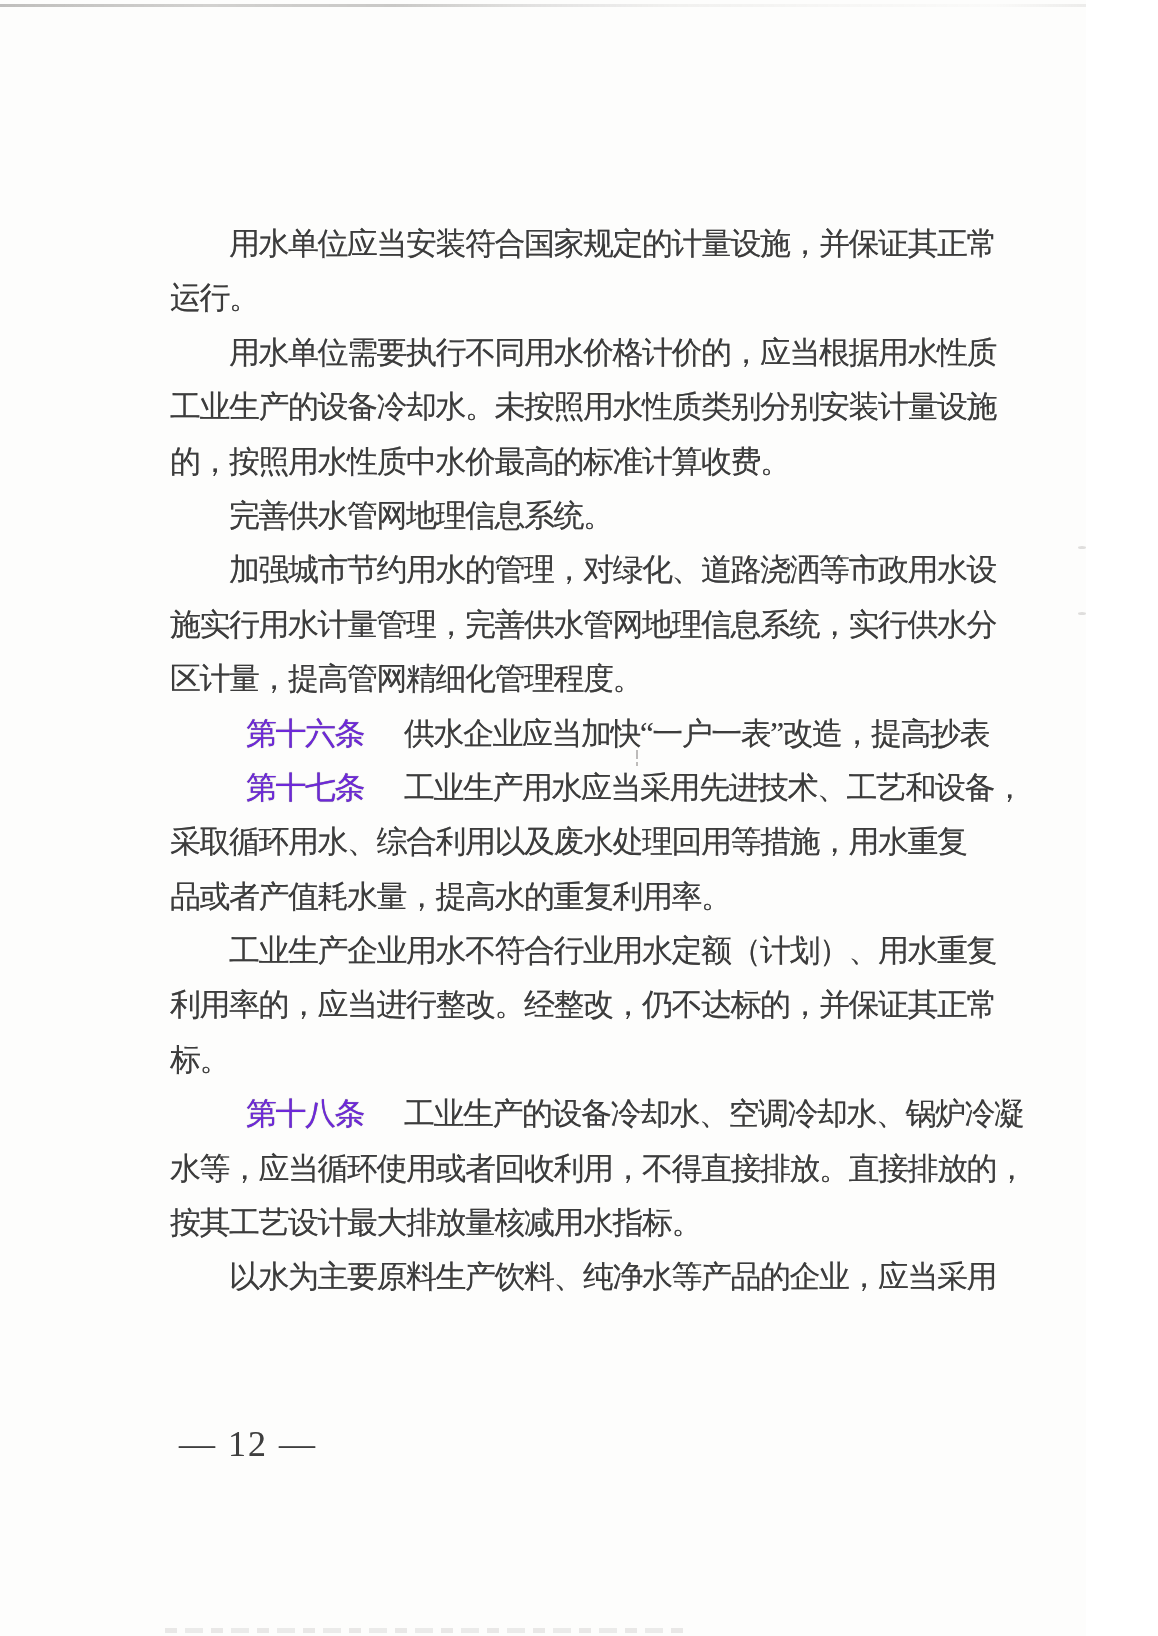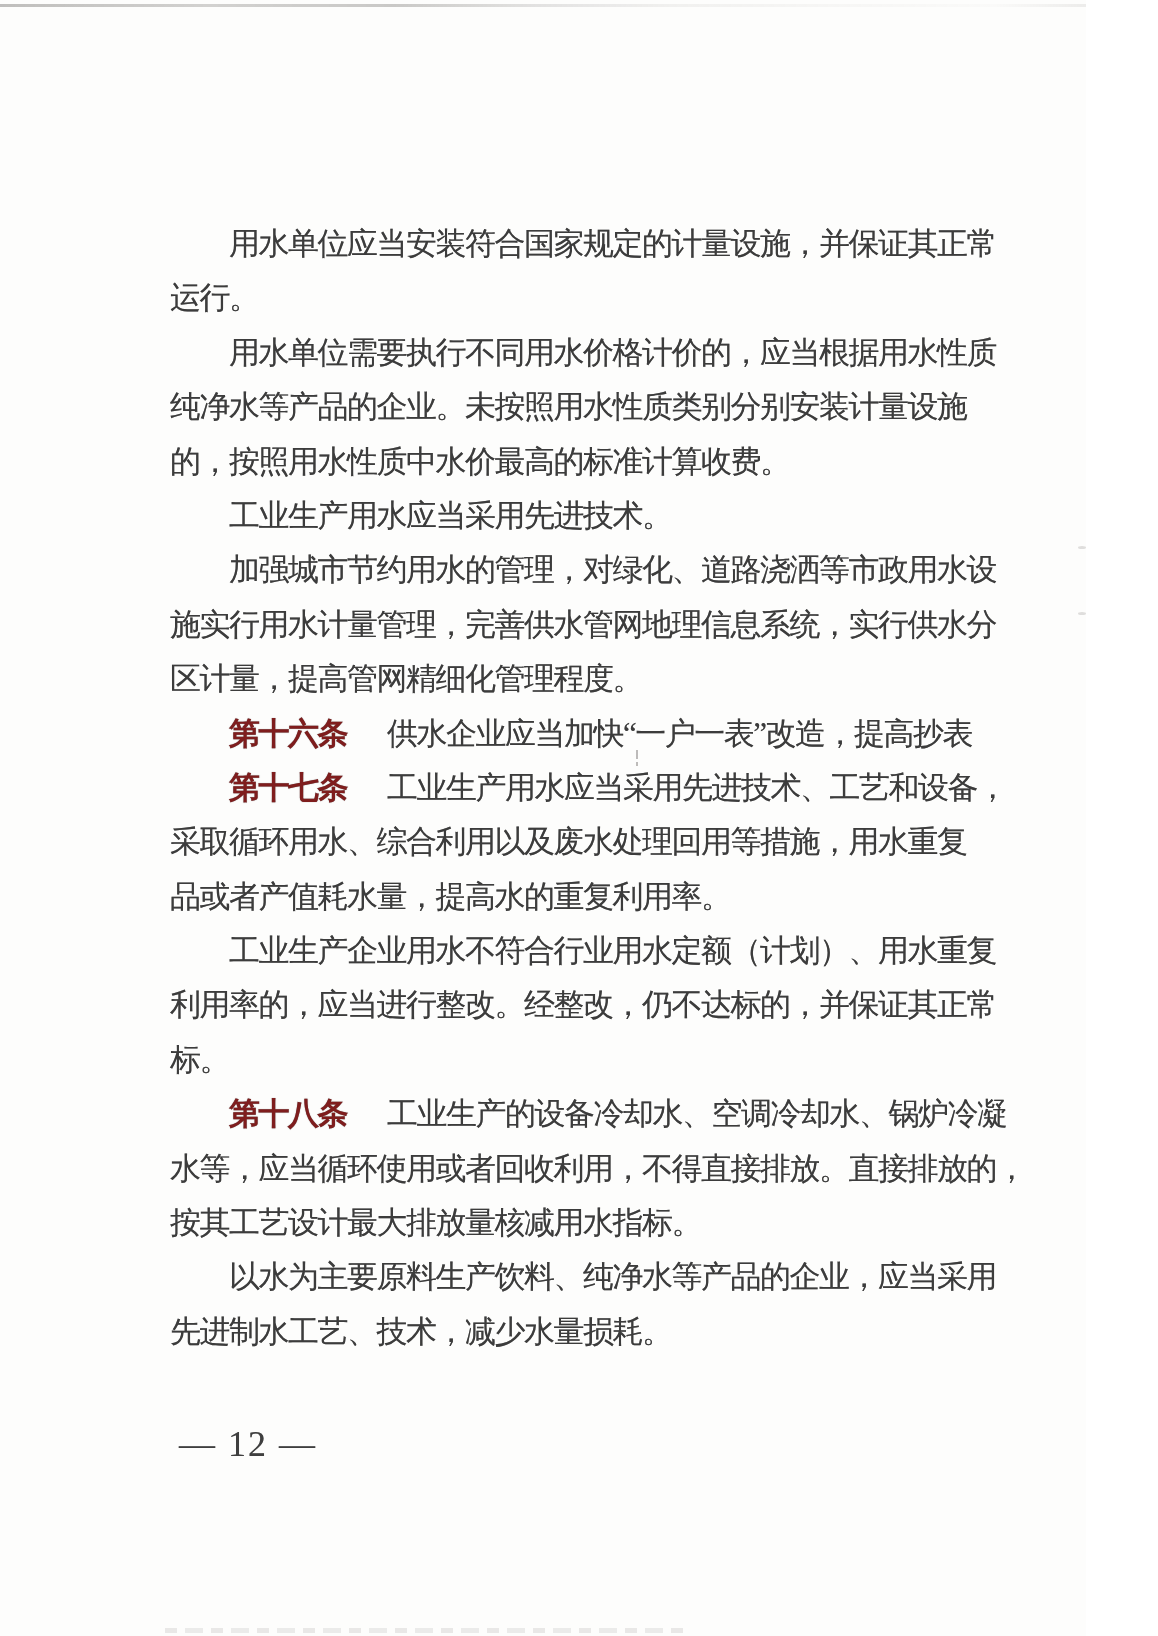--- a/index.html
+++ b/index.html
@@ -29,24 +29,25 @@
     white-space: nowrap;
     font-size: 31px;
     letter-spacing: -1.5px;
     color: #3c3c3c;
     text-shadow: 0 0 0.6px rgba(60,60,60,0.55);
   }
   .line.indent {
     padding-left: 59px;
   }
   .bold-prefix {
-    font-weight: bold;
-    color: #7f1d1d;
+    font-weight: normal;
+    color: #6d28d9;
     margin-right: 40px;
     text-shadow: 0 0 0.8px rgba(40,40,40,0.7);
+    margin-left: 17px;
   }
 
   
   .page-number {
     position: absolute;
     left: 179px;
     top: 1427px;
     font-size: 36px;
     line-height: 34px;
     letter-spacing: 2px;
@@ -117,38 +118,37 @@
 <body>
 
 <div class="page">
 
   <div class="top-edge-line"></div>
 
   <div class="doc-body">
       <div class="line indent"><span class="line-text">用水单位应当安装符合国家规定的计量设施，并保证其正常</span></div>
       <div class="line"><span class="line-text">运行。</span></div>
       <div class="line indent"><span class="line-text">用水单位需要执行不同用水价格计价的，应当根据用水性质</span></div>
-      <div class="line"><span class="line-text">纯净水等产品的企业。未按照用水性质类别分别安装计量设施</span></div>
+      <div class="line"><span class="line-text">工业生产的设备冷却水。未按照用水性质类别分别安装计量设施</span></div>
       <div class="line"><span class="line-text">的，按照用水性质中水价最高的标准计算收费。</span></div>
-      <div class="line indent"><span class="line-text">工业生产用水应当采用先进技术。</span></div>
+      <div class="line indent"><span class="line-text">完善供水管网地理信息系统。</span></div>
       <div class="line indent"><span class="line-text">加强城市节约用水的管理，对绿化、道路浇洒等市政用水设</span></div>
       <div class="line"><span class="line-text">施实行用水计量管理，完善供水管网地理信息系统，实行供水分</span></div>
       <div class="line"><span class="line-text">区计量，提高管网精细化管理程度。</span></div>
       <div class="line indent"><span class="bold-prefix">第十六条</span><span class="line-text">供水企业应当加快“一户一表”改造，提高抄表</span></div>
       <div class="line indent"><span class="bold-prefix">第十七条</span><span class="line-text">工业生产用水应当采用先进技术、工艺和设备，</span></div>
       <div class="line"><span class="line-text">采取循环用水、综合利用以及废水处理回用等措施，用水重复</span></div>
       <div class="line"><span class="line-text">品或者产值耗水量，提高水的重复利用率。</span></div>
       <div class="line indent"><span class="line-text">工业生产企业用水不符合行业用水定额（计划）、用水重复</span></div>
       <div class="line"><span class="line-text">利用率的，应当进行整改。经整改，仍不达标的，并保证其正常</span></div>
       <div class="line"><span class="line-text">标。</span></div>
       <div class="line indent"><span class="bold-prefix">第十八条</span><span class="line-text">工业生产的设备冷却水、空调冷却水、锅炉冷凝</span></div>
       <div class="line"><span class="line-text">水等，应当循环使用或者回收利用，不得直接排放。直接排放的，</span></div>
       <div class="line"><span class="line-text">按其工艺设计最大排放量核减用水指标。</span></div>
       <div class="line indent"><span class="line-text">以水为主要原料生产饮料、纯净水等产品的企业，应当采用</span></div>
-      <div class="line"><span class="line-text">先进制水工艺、技术，减少水量损耗。</span></div>
     </div>
 
   <div class="ink-tick"></div>
 
   <div id="speck-layer">
       <div class="speck" style="left: 1102px; top: 366px;"></div>
       <div class="speck" style="left: 1099px; top: 434px;"></div>
       <div class="speck" style="left: 1078px; top: 546px;"></div>
       <div class="speck" style="left: 1109px; top: 570px;"></div>
       <div class="speck" style="left: 1096px; top: 577px;"></div>

